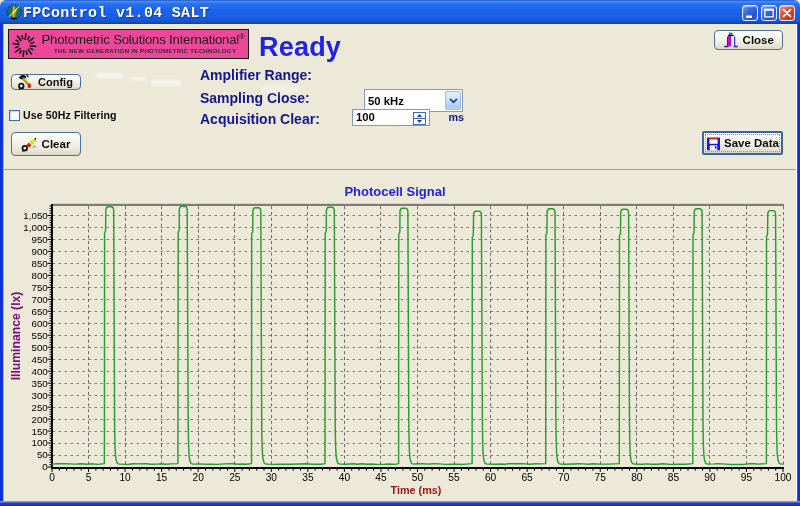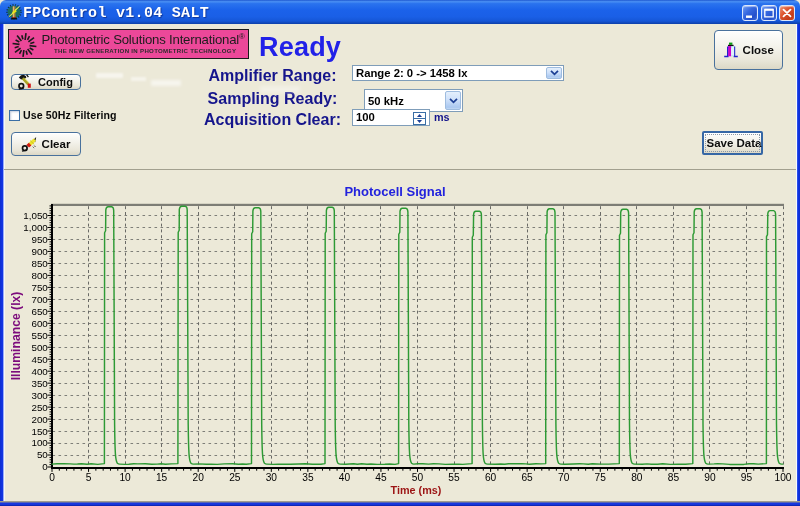--- a/index.html
+++ b/index.html
@@ -11,21 +11,21 @@
 #title{left:23px;top:5px;color:#fff;font-family:"Liberation Mono",monospace;font-weight:bold;font-size:15px;letter-spacing:0.3px;text-shadow:1px 1px 1px #10379c}
 .wbtn{top:5px;width:16px;height:16px;border-radius:3px;border:1px solid #dbe8fd;box-shadow:inset 0 1px 1px rgba(255,255,255,.5)}
 #bmin,#bmax{background:linear-gradient(135deg,#6f9bf2 0%,#3668e0 40%,#2450cc 75%,#3d6ad8 100%)}
 #bclose{background:linear-gradient(135deg,#eb9474 0%,#dd5530 40%,#c23a18 78%,#d4512a 100%)}
 #logo{left:8px;top:29px;width:241px;height:30px;background:#ec4899;border:1px solid #1b1b1b}
 #lg1{left:32.5px;top:1.8px;font-size:13.2px;color:#1d1d1d;letter-spacing:-0.2px;white-space:nowrap}
 #lg1 sup{font-size:8px}
 #lg2{left:45px;top:17px;font-size:6.1px;font-weight:bold;color:#2c2c2c;letter-spacing:0.3px;white-space:nowrap}
 #ready{left:259px;top:31.5px;font-size:27px;font-weight:bold;color:#2121e8;letter-spacing:0.2px}
 .xpb{border:1.6px solid #49719c;border-radius:4px;background:linear-gradient(180deg,#fefefd 0%,#f4f3ec 40%,#eae7da 75%,#dcd8c6 100%);box-shadow:inset 0 1px 0 #fff;display:flex;align-items:center;justify-content:center;font-weight:bold;color:#0d0d0d;gap:4px;white-space:nowrap}
-.fldlab{font-weight:bold;color:#15158c;font-size:16px;text-align:center}
+.fldlab{font-weight:bold;color:#15158c;font-size:14px;text-align:left}
 .combo{background:#fff;border:1px solid #7f9db9;display:flex;align-items:center}
 .ctext{font-weight:bold;font-size:11.3px;color:#000;padding-left:3px;flex:1;white-space:nowrap}
 .carr{width:16px;align-self:stretch;margin:1px;border-radius:2px;border:1px solid #9ebcdf;background:linear-gradient(180deg,#e4effc 0%,#cfe1fa 45%,#aac8f0 90%,#c2d8f4 100%);display:flex;align-items:center;justify-content:center}
 #divider{left:4px;top:169px;width:792px;height:1px;background:#a2a08f}
 #cbx{left:9px;top:110px;width:11px;height:11px;background:#fff;border:1px solid #3a6ea5;box-shadow:inset 1px 1px 2px rgba(60,90,140,.3)}
 #cbl{left:23px;top:108.5px;font-size:10.6px;font-weight:bold;color:#090909;letter-spacing:0.1px}
 </style></head><body>
 <div id="win">
   <div class="abs" id="bL"></div>
     <div class="abs" id="bR"></div>
@@ -78,21 +78,21 @@
           <line x1="23.5" y1="12.8" x2="25.5" y2="9.1"></line>
           <line x1="24.4" y1="14.9" x2="30.0" y2="10.6"></line>
           <line x1="26.3" y1="16.4" x2="30.3" y2="15.3"></line>
         </g>
       </svg>
     <div class="abs" id="lg1">Photometric Solutions International<sup>®</sup></div>
     <div class="abs" id="lg2">THE NEW GENERATION IN PHOTOMETRIC TECHNOLOGY</div>
   </div>
   <div class="abs" id="ready">Ready</div>
 
-  <div class="abs xpb" style="left:714px;top:29.5px;width:68.5px;height:40px;font-size:11.5px">
+  <div class="abs xpb" style="left:714px;top:29.5px;width:68.5px;height:20px;font-size:11.5px">
       <svg width="16" height="16" viewBox="0 0 16 16">
         <path d="M1.2 14.5 H4.8 V5.4 H11.4 V14.5 H14.8" stroke="#2222cc" stroke-width="1.6" fill="none"></path>
         <rect x="6" y="0.6" width="3.4" height="2.2" fill="#0a9c12"></rect>
         <rect x="5" y="2.8" width="5.6" height="1.3" fill="#101010"></rect>
         <rect x="5.2" y="4.1" width="3" height="10.2" fill="#cc00cc"></rect>
         <rect x="8.2" y="4.1" width="2.9" height="10.2" fill="#c2eaf6"></rect>
         <path d="M8.2 6h2.9M8.2 8h2.9M8.2 10h2.9M8.2 12h2.9" stroke="#fff" stroke-width="1"></path>
       </svg>
       <span>Close</span>
     </div>
@@ -117,51 +117,43 @@
         <path d="M9.2 4.6 L13.2 8.4" stroke="#c8bd20" stroke-width="0.9"></path>
         <path d="M5.4 9 L7.8 6.8 L10.4 9.4 L8 11.6 Z" fill="#d41c10"></path>
         <circle cx="3.8" cy="12.2" r="2.3" fill="none" stroke="#101010" stroke-width="1.7"></circle>
         <path d="M1 15.2 C2.6 14.2 4.4 15 6 14" stroke="#101010" stroke-width="1.1" fill="none"></path>
         <path d="M11.6 10.6 l1.6 1.6 M12.8 9.8 l2 0.8" stroke="#555" stroke-width="0.8"></path>
       </svg>
       <span>Clear</span>
     </div>
 
   <div class="abs fldlab" style="left:200px;top:67px;width:145px">Amplifier Range:</div>
-  <div class="abs combo" style="left:352px;top:65px;width:212px;height:15.5px">
-      <span class="ctext">Range 2: 0 -&gt; 1458 lx</span>
-      <span class="carr">
-        <svg width="9" height="6" viewBox="0 0 9 6">
-          <path d="M1 0.8 L4.5 4.4 L8 0.8" fill="none" stroke="#1c3f94" stroke-width="1.7"></path>
-        </svg>
-      </span>
-    </div>
-  <div class="abs fldlab" style="left:200px;top:89.5px;width:145px">Sampling Ready:</div>
+  <div class="abs fldlab" style="left:200px;top:89.5px;width:145px">Sampling Close:</div>
   <div class="abs combo" style="left:364px;top:89px;width:99px;height:23px">
       <span class="ctext">50 kHz</span>
       <span class="carr">
         <svg width="9" height="6" viewBox="0 0 9 6">
           <path d="M1 0.8 L4.5 4.4 L8 0.8" fill="none" stroke="#1c3f94" stroke-width="1.7"></path>
         </svg>
       </span>
     </div>
   <div class="abs fldlab" style="left:200px;top:110.5px;width:145px">Acquisition Clear:</div>
   <div class="abs combo" style="left:352px;top:109px;width:78px;height:16.5px">
       <span class="ctext">100</span>
       <span style="position:absolute;right:3px;top:1.5px;width:13px;height:13px;border:1px solid #3a6ea5;background:#fff;display:block">
         <svg width="11" height="11" style="position:absolute;left:0;top:0">
           <path d="M5.5 1 L8 4 L3 4 Z" fill="#1c3f94"></path>
           <path d="M5.5 10 L8 7 L3 7 Z" fill="#1c3f94"></path>
           <line x1="0" y1="5.5" x2="11" y2="5.5" stroke="#3a6ea5" stroke-width="1"></line>
         </svg>
       </span>
     </div>
-  <div class="abs fldlab" style="left:434px;top:111px;width:30px;text-align:left;font-size:10.8px">ms</div>
-
-  <div class="abs xpb" style="left:702px;top:131px;width:61px;height:24px;font-size:11.5px;border:2px solid #3667a5;border-radius:2px;outline:1px dotted #8a98a8;outline-offset:-4px;gap:3px">
+  <div class="abs fldlab" style="left:434px;top:111px;width:30px;text-align:right;font-size:10.8px">ms</div>
+
+  <div class="abs xpb" style="left:702px;top:131px;width:81px;height:24px;font-size:11.5px;border:2px solid #3667a5;border-radius:2px;outline:1px dotted #8a98a8;outline-offset:-4px;gap:3px">
       <svg width="15" height="15" viewBox="0 0 15 15">
         <rect x="1" y="1.6" width="13" height="12.6" fill="#1616e8"></rect>
         <rect x="3.4" y="1.6" width="8.2" height="1.9" fill="#e83214"></rect>
         <rect x="3.4" y="3.5" width="8.2" height="4.3" fill="#fff"></rect>
         <rect x="3.8" y="9.3" width="7.4" height="4.9" fill="#fff"></rect>
         <rect x="8.8" y="10.2" width="1.7" height="2.5" fill="#1616e8"></rect>
       </svg>
       <span>Save Data</span>
     </div>
 

